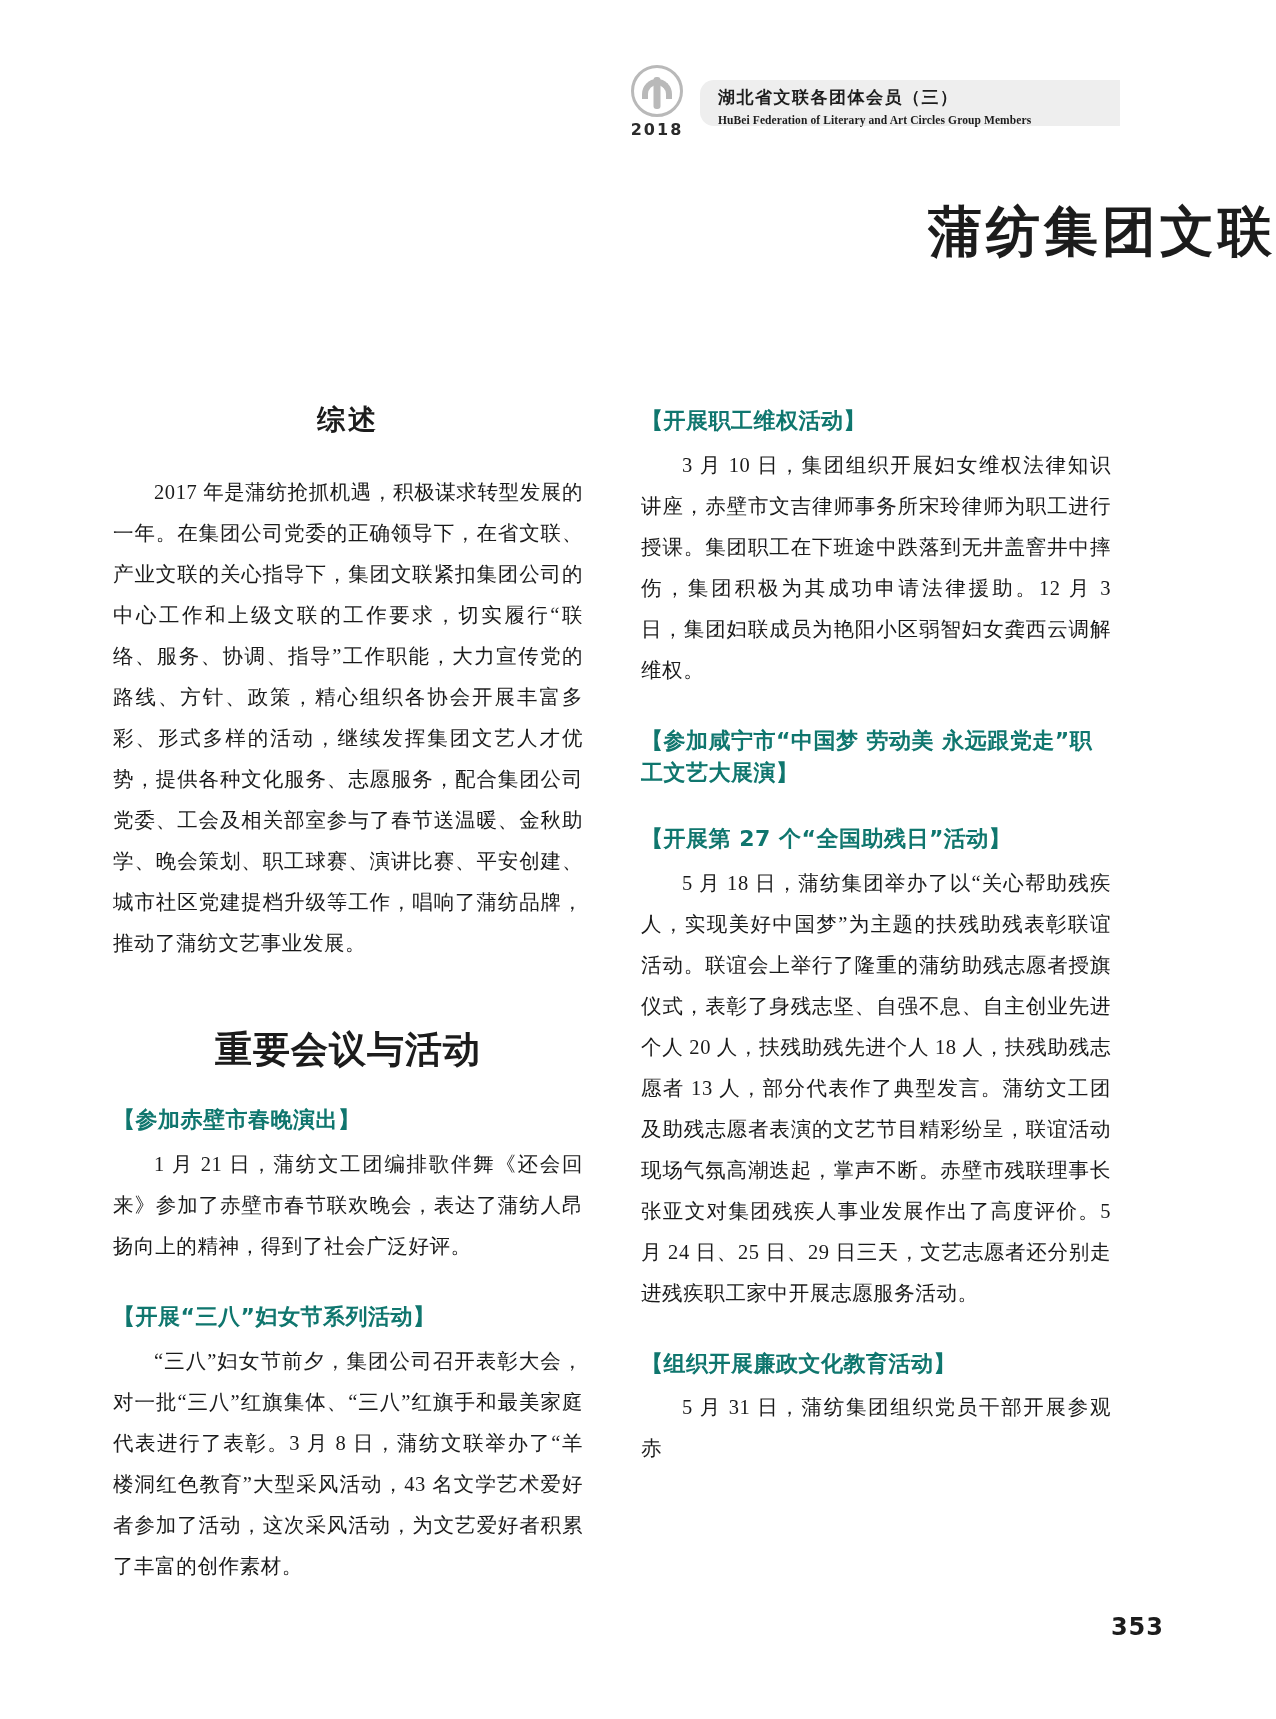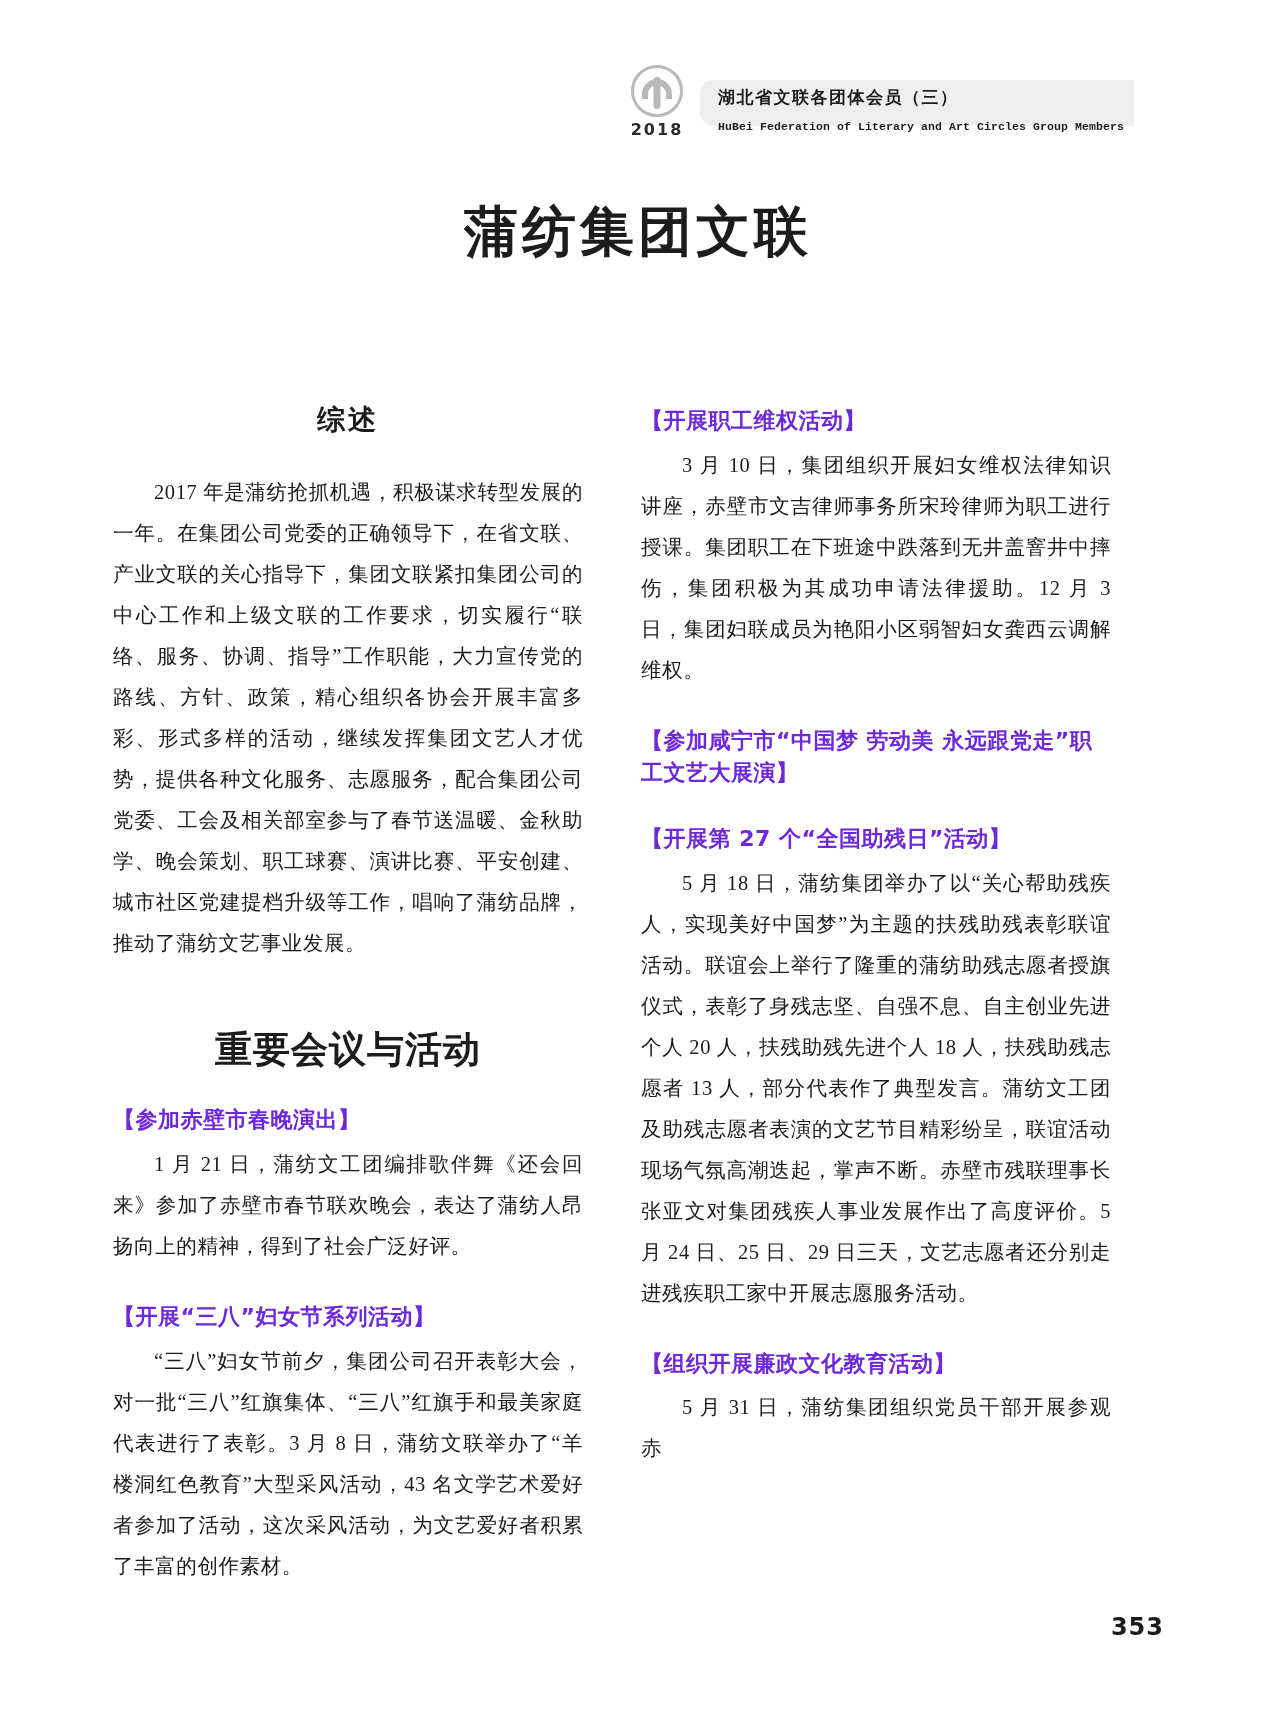--- a/index.html
+++ b/index.html
@@ -92,37 +92,37 @@
   }
   .header-cn {
     font-family: "Liberation Serif", "DejaVu Serif", serif;
     font-weight: bold;
     font-size: 17px;
     letter-spacing: 1.5px;
     color: #1d1d1d;
     line-height: 1.15;
   }
   .header-en {
-    font-family: Liberation Mono, monospace;
+    font-family: Liberation Serif, serif;
     font-weight: bold;
     font-size: 11.5px;
     letter-spacing: 0.1px;
     color: #1d1d1d;
     line-height: 1.25;
-    margin-top: 12px;
+    margin-top: 5px;
     white-space: nowrap;
   }
 
   
   .doc-title {
     position: absolute;
     top: 196px;
     left: 0;
     width: 1276px;
-    text-align: center;
+    text-align: right;
     font-family: "Liberation Serif", "DejaVu Serif", serif;
     font-weight: bold;
     font-size: 54px;
     letter-spacing: 4px;
     color: #1c1c1c;
   }
 
   
   .columns {
     position: absolute;
@@ -152,21 +152,21 @@
     font-size: 37px;
     letter-spacing: 1px;
     margin: 66px 0 30px 0;
   }
 
   .sub-head {
     font-family: "DejaVu Sans", "Liberation Sans", sans-serif;
     font-weight: bold;
     font-size: 22px;
     letter-spacing: 0.5px;
-    color: #6d28d9;
+    color: #0f766e;
     line-height: 1.45;
     margin: 34px 0 8px 0;
   }
   .sub-head:first-child { margin-top: 0; }
 
   p.body {
     font-family: "Liberation Serif", "DejaVu Serif", serif;
     font-weight: normal;
     font-size: 20.5px;
     line-height: 2.0;

